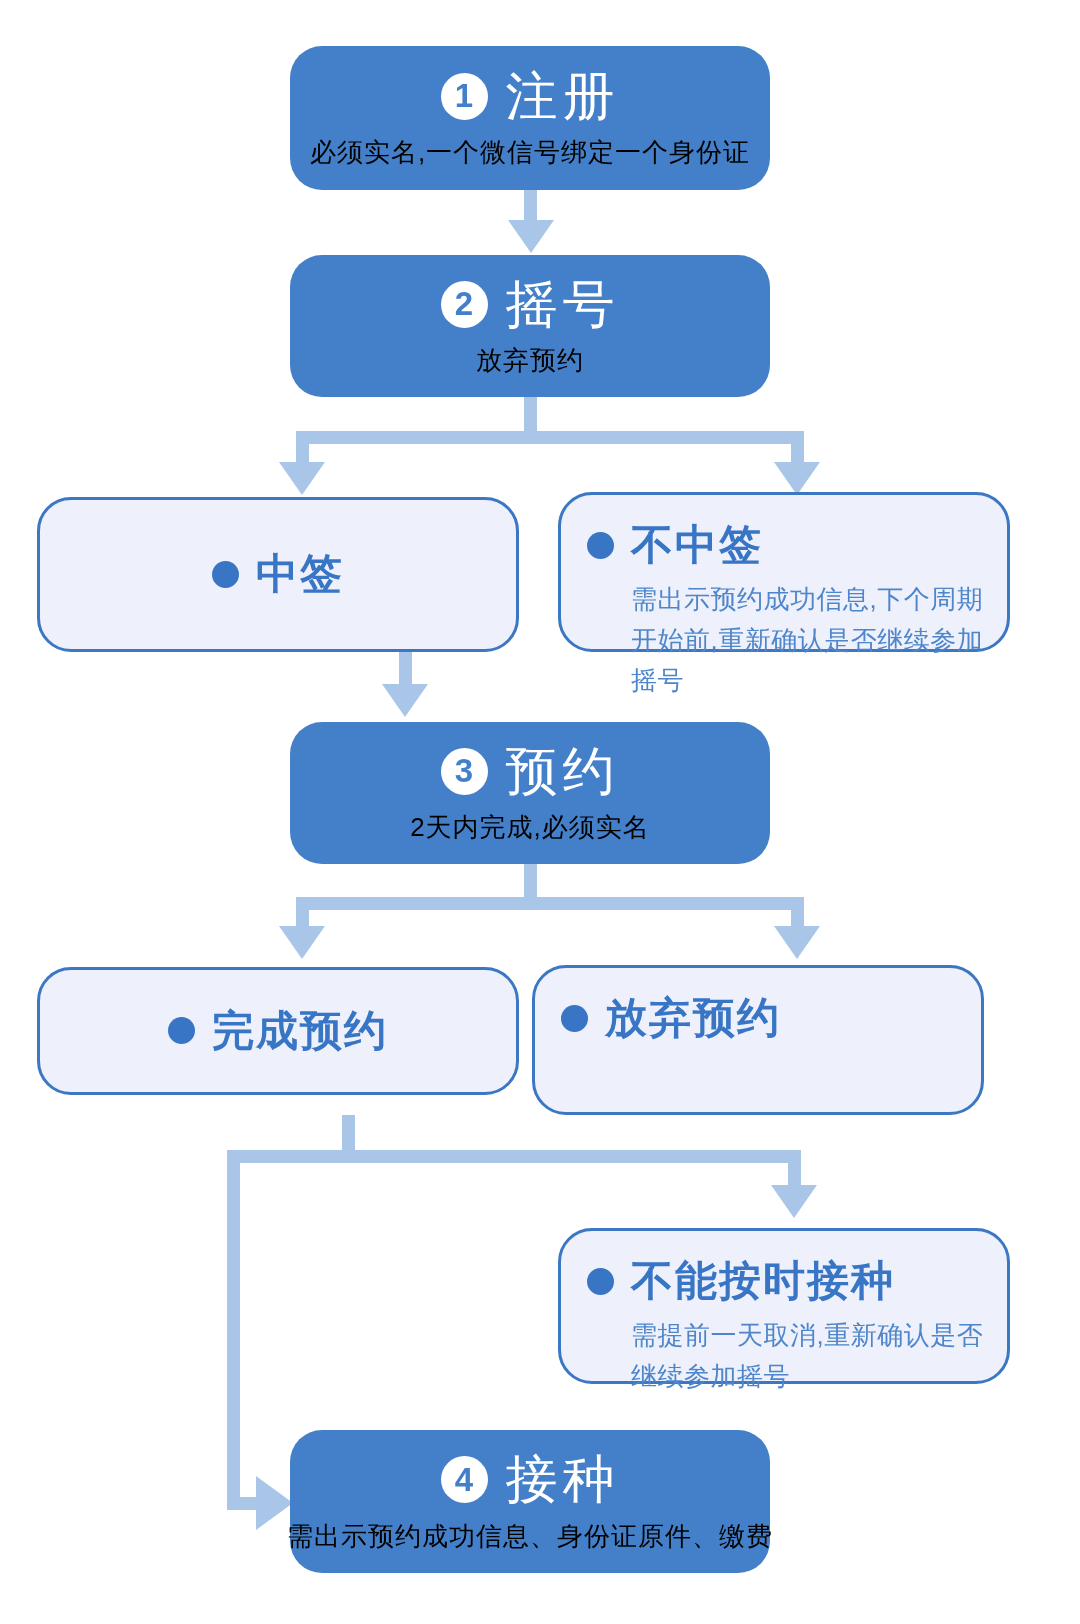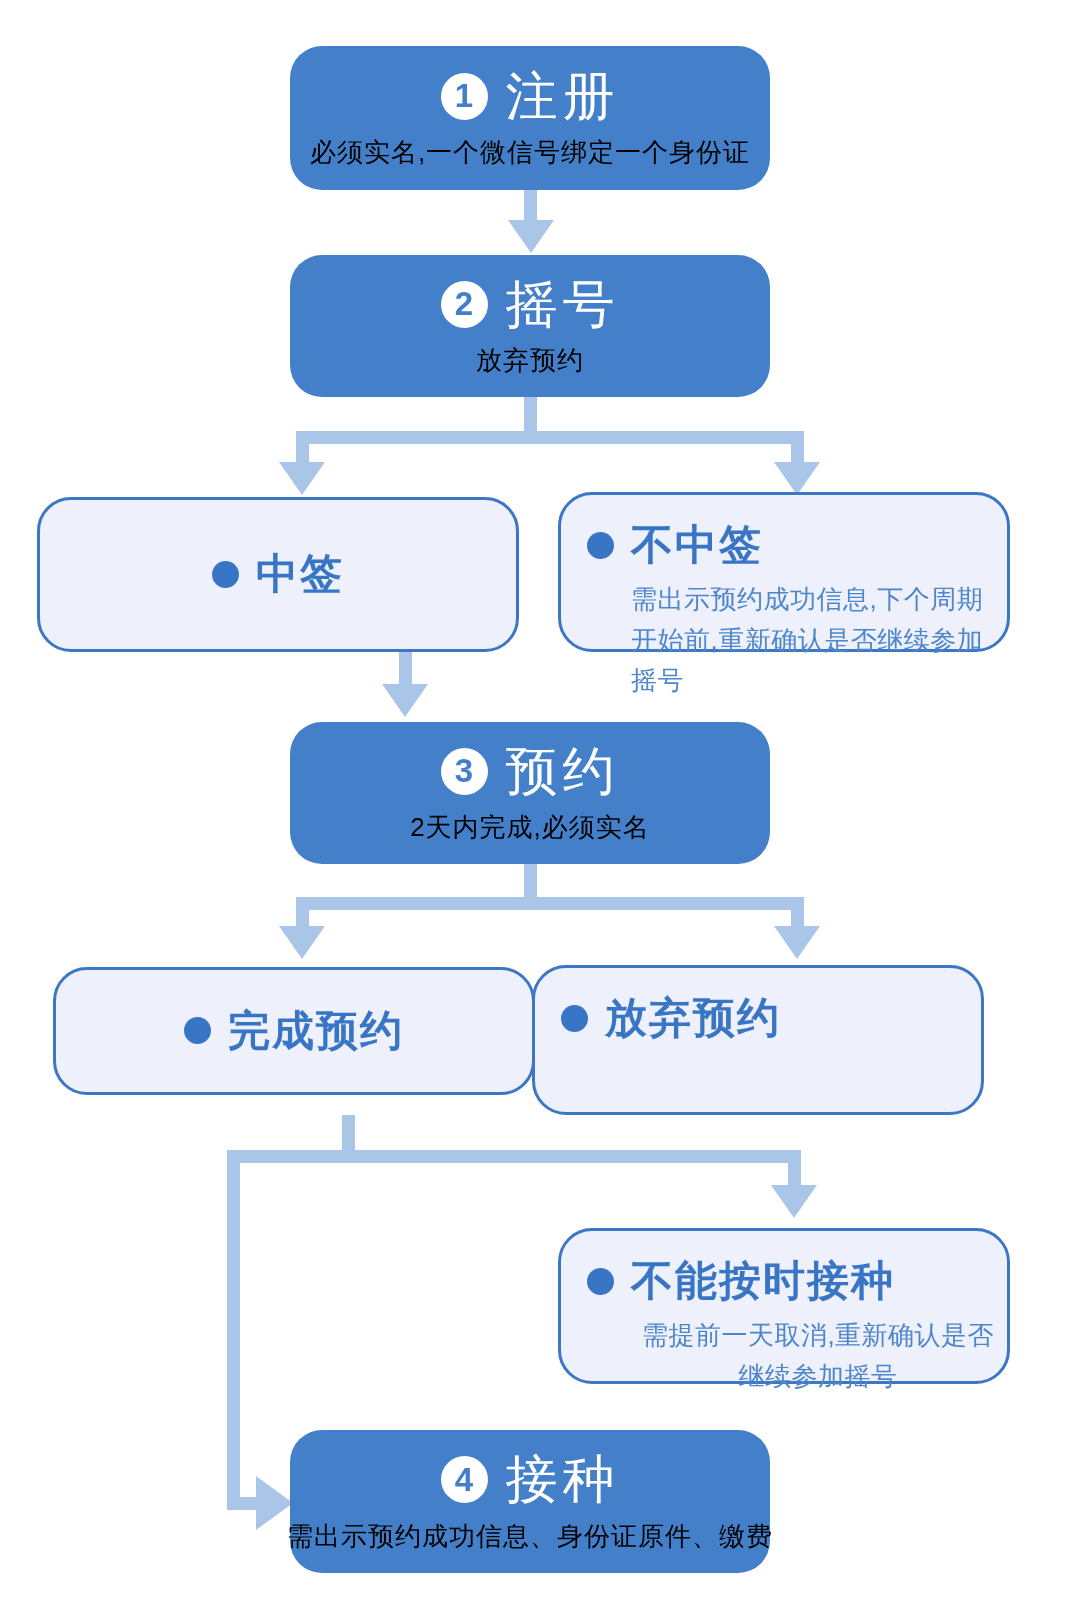--- a/index.html
+++ b/index.html
@@ -121,21 +121,21 @@
     <div class="step-sub">2天内完成,必须实名</div>
   </div>
 
   <div class="cseg" style="left:524px;top:864px;width:13px;height:33px;"></div>
   <div class="cseg" style="left:296px;top:897px;width:508px;height:13px;"></div>
   <div class="cseg" style="left:296px;top:910px;width:13px;height:16px;"></div>
   <div class="tri-down" style="left:279px;top:926px;"></div>
   <div class="cseg" style="left:791px;top:910px;width:13px;height:16px;"></div>
   <div class="tri-down" style="left:774px;top:926px;"></div>
 
-  <div class="outcome centered" style="left:37px;top:967px;width:482px;height:128px;margin-left:16px;">
+  <div class="outcome centered" style="left:37px;top:967px;width:482px;height:128px;">
     <div class="outcome-title">
       <span class="bullet"></span>
       <span class="outcome-label">完成预约</span>
     </div>
   </div>
 
   <div class="outcome detail" style="left:532px;top:965px;width:452px;height:150px;">
     <div class="outcome-title">
       <span class="bullet"></span>
       <span class="outcome-label">放弃预约</span>
@@ -143,21 +143,21 @@
   </div>
 
   <div class="cseg" style="left:342px;top:1115px;width:13px;height:35px;"></div>
   <div class="cseg" style="left:227px;top:1150px;width:574px;height:13px;"></div>
   <div class="cseg" style="left:788px;top:1163px;width:13px;height:22px;"></div>
   <div class="tri-down" style="left:771px;top:1185px;"></div>
   <div class="cseg" style="left:227px;top:1163px;width:13px;height:347px;"></div>
   <div class="cseg" style="left:240px;top:1497px;width:18px;height:13px;"></div>
   <div class="tri-right" style="left:256px;top:1476px;"></div>
 
-  <div class="outcome detail" style="left:558px;top:1228px;width:452px;height:156px;text-align:center;">
+  <div class="outcome detail" style="left:558px;top:1228px;width:452px;height:156px;">
     <div class="outcome-title">
       <span class="bullet"></span>
       <span class="outcome-label">不能按时接种</span>
     </div>
     <div class="outcome-note">需提前一天取消,重新确认是否继续参加摇号</div>
   </div>
 
   <div class="step" style="left:290px;top:1430px;width:480px;height:143px;">
     <div class="step-title-row">
       <span class="num-circle">4</span>

